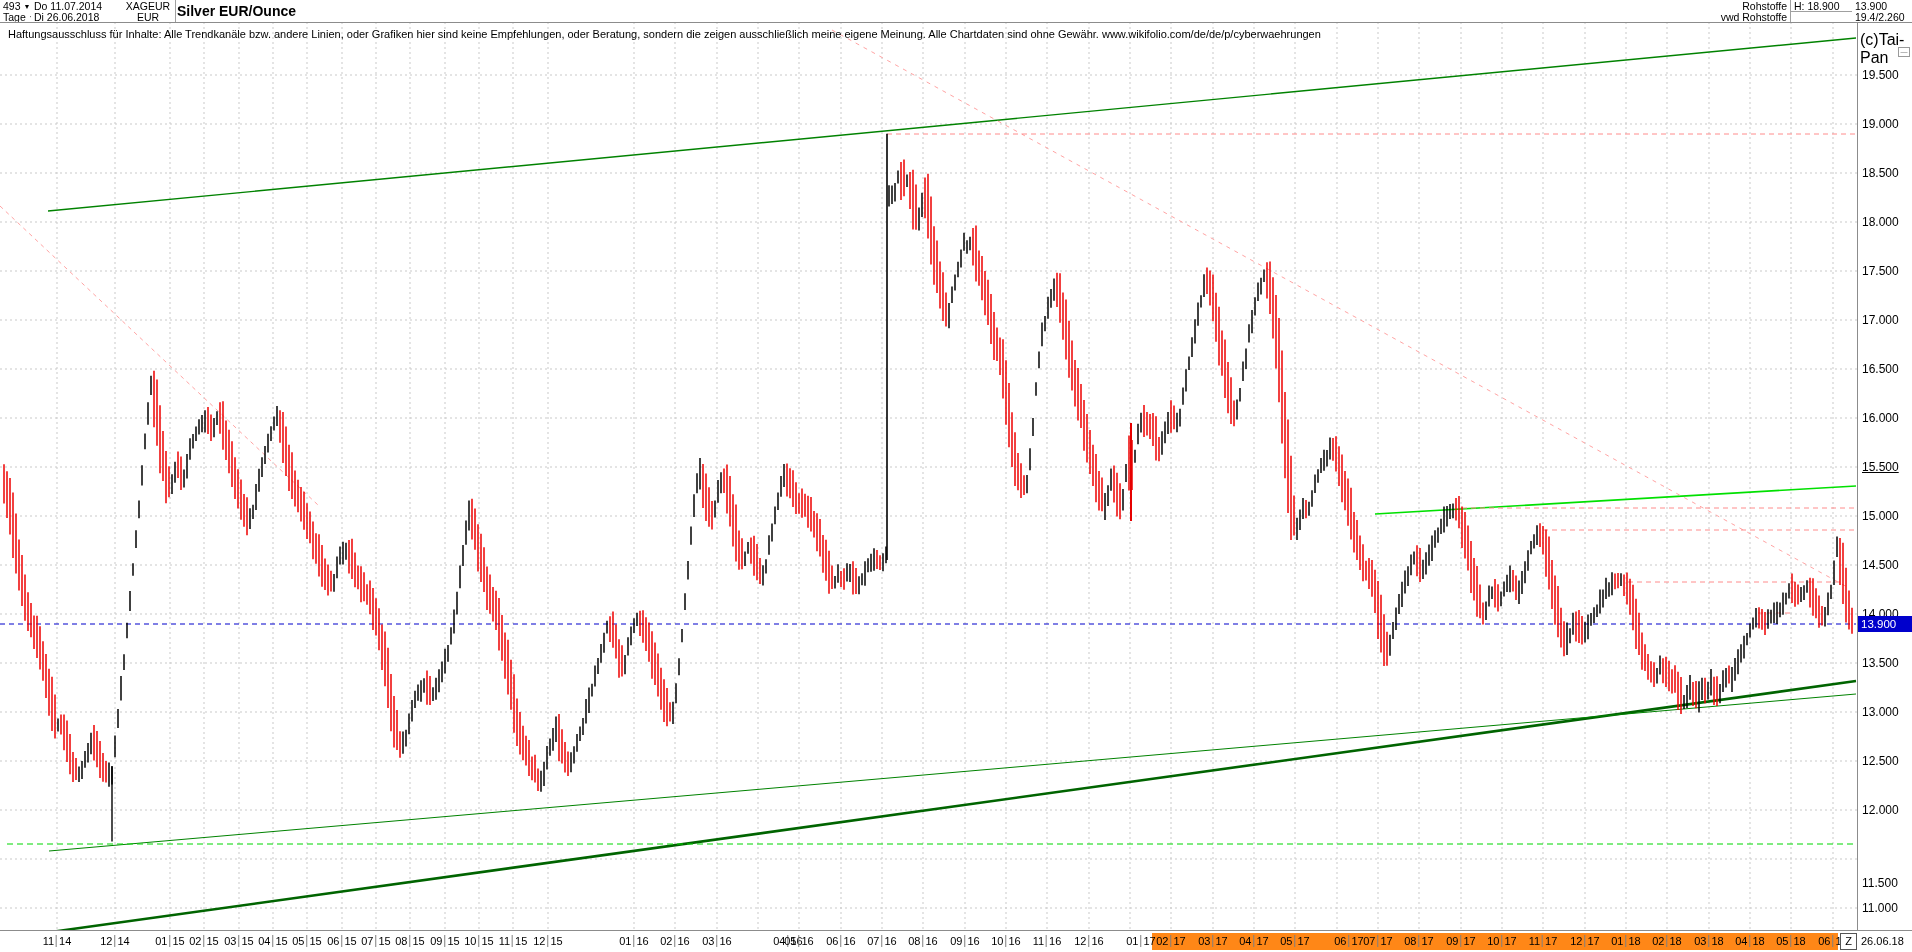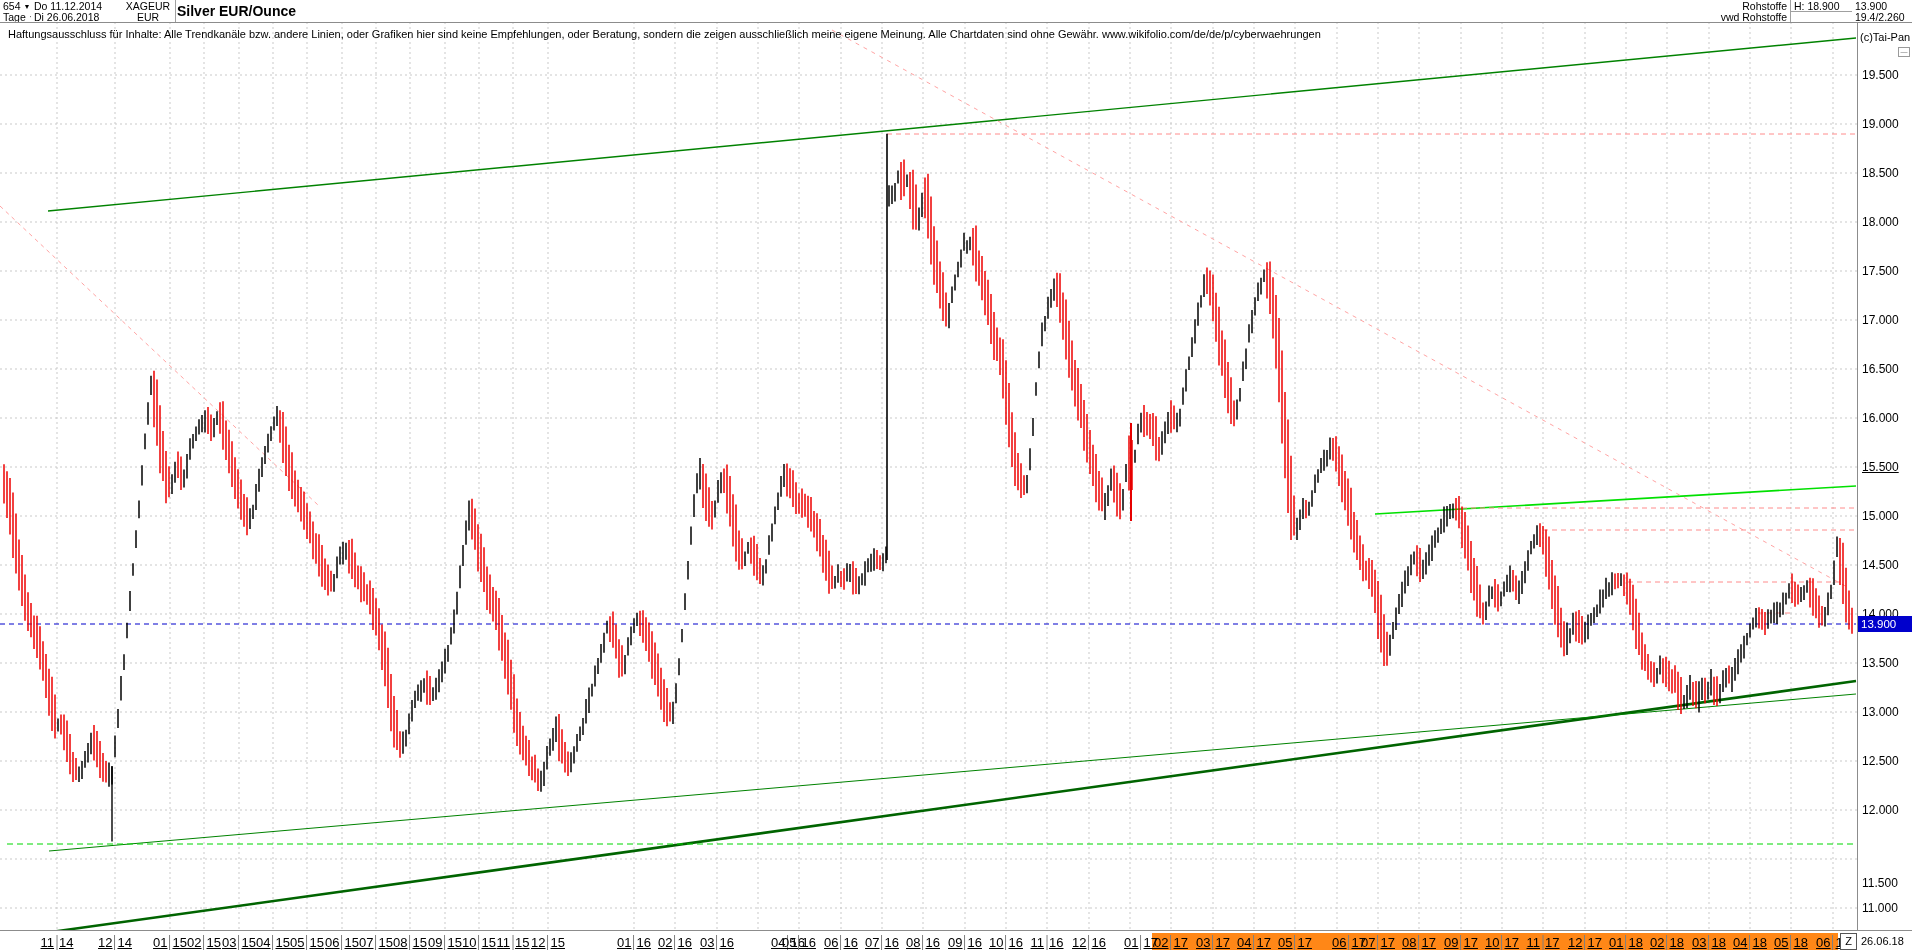--- a/index.html
+++ b/index.html
@@ -8,32 +8,32 @@
   #chart-svg{position:absolute;left:0;top:0;}
   
   .hcell{position:absolute;height:10px;font-size:10.5px;line-height:10px;padding:1px 3px 0 3px;
     border-right:1px solid #a0a0a0;border-bottom:1px solid #a0a0a0;white-space:nowrap;background:#fff;}
   .noborder{border-right:none;}
   #page-title{position:absolute;left:177px;top:3px;font-size:14px;font-weight:bold;white-space:nowrap;}
   #header-sep{position:absolute;left:0;top:22px;width:1912px;height:0;border-top:1px solid #8c8c8c;}
   .arrow{font-size:7px;vertical-align:1px;}
   
   #disclaimer{position:absolute;left:8px;top:28px;font-size:11px;white-space:nowrap;z-index:5;}
-  #copyright{position:absolute;left:1860px;top:31px;font-size:11px;z-index:6;}
+  #copyright{position:absolute;left:1860px;top:31px;font-size:16px;z-index:6;}
   #collapse-box{position:absolute;left:1898px;top:47px;width:10px;height:8px;border:1px solid #9a9a9a;
     font-size:7px;line-height:7px;text-align:center;color:#777;z-index:6;}
   
   .ylab{position:absolute;left:1862px;font-size:12px;white-space:nowrap;z-index:4;}
   #price-badge{position:absolute;left:1858px;top:616px;width:54px;height:16px;background:#0000cc;
     color:#fff;font-size:11.5px;line-height:16px;padding-left:3px;z-index:7;}
   
   #footer{position:absolute;left:0;top:930px;width:1912px;height:22px;background:#fff;
     border-top:1px solid #8c8c8c;z-index:3;}
   #orange-band{position:absolute;left:1152px;top:2px;width:686px;height:17px;background:#ff8717;}
-  .xlab{position:absolute;top:4px;transform:translateX(-50%);font-size:13px;white-space:nowrap;z-index:4;text-decoration:underline;}
+  .xlab{position:absolute;top:4px;transform:translateX(-50%);font-size:11px;white-space:nowrap;z-index:4;}
   .xlab .yy{border-left:1px solid #808080;margin-left:2px;padding-left:2px;}
   #zoom-box{position:absolute;left:1840px;top:2px;width:15px;height:15px;border:1px solid #555;
     font-size:11px;line-height:15px;text-align:center;background:#fff;z-index:5;}
   #footer-date{position:absolute;left:1861px;top:4px;font-size:11px;z-index:5;}
   #axis-vline{position:absolute;left:1857px;top:22px;width:0;height:930px;border-left:1px solid #8c8c8c;z-index:2;}
 </style>
 </head>
 <body>
 
 <div id="stage">
@@ -730,22 +730,22 @@
       <line x1="1843" y1="542.7" x2="1843" y2="604.1" stroke="#ee0000" stroke-width="1.5"></line>
       <line x1="1846" y1="567.8" x2="1846" y2="622.4" stroke="#ee0000" stroke-width="1.5"></line>
       <line x1="1849" y1="590.6" x2="1849" y2="629.4" stroke="#ee0000" stroke-width="1.5"></line>
       <line x1="1852" y1="607.7" x2="1852" y2="633.8" stroke="#ee0000" stroke-width="1.5"></line>
       <line x1="112" y1="765.9" x2="112" y2="841.4" stroke="#000000" stroke-width="1.4"></line>
       <line x1="887" y1="560.1" x2="887" y2="133.8" stroke="#000000" stroke-width="1.6"></line>
       <line x1="1131" y1="422.9" x2="1131" y2="520.9" stroke="#e60000" stroke-width="2"></line>
     </svg>
 
   <div>
-    <div class="hcell" style="left:0;top:0;width:27px;"><span>654</span> <span class="arrow">▼</span></div>
-    <div class="hcell" style="left:31px;top:0;width:86px;">Do 11.12.2014</div>
+    <div class="hcell" style="left:0;top:0;width:27px;"><span>493</span> <span class="arrow">▼</span></div>
+    <div class="hcell" style="left:31px;top:0;width:86px;">Do 11.07.2014</div>
     <div class="hcell" style="left:121px;top:0;width:48px;text-align:center;">XAGEUR</div>
     <div class="hcell" style="left:0;top:11px;width:27px;"><span>Tage</span> <span class="arrow">▼</span></div>
     <div class="hcell" style="left:31px;top:11px;width:86px;">Di 26.06.2018</div>
     <div class="hcell" style="left:121px;top:11px;width:48px;text-align:center;">EUR</div>
     <div id="page-title">Silver EUR/Ounce</div>
 
     <div class="hcell" style="left:1697px;top:0;width:87px;text-align:right;">Rohstoffe</div>
     <div class="hcell" style="left:1697px;top:11px;width:87px;text-align:right;">vwd Rohstoffe</div>
     <div class="hcell" style="left:1791px;top:0;width:55px;">H: 18.900</div>
     <div class="hcell" style="left:1886px;top:11px;width:55px;">L: 11.680</div>

